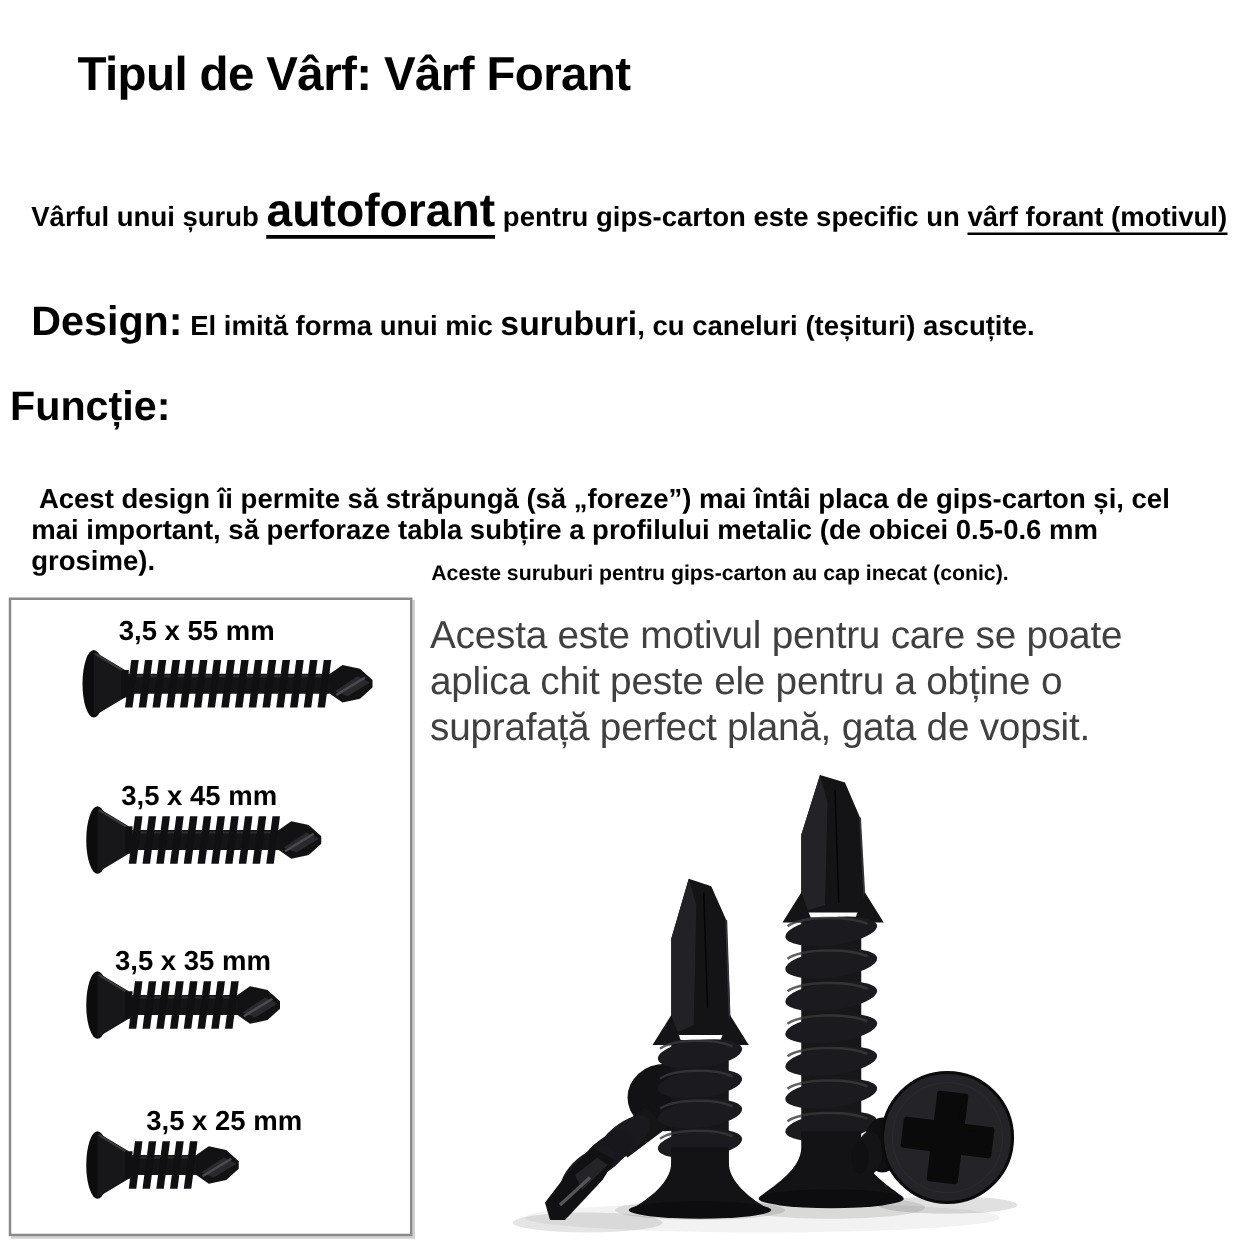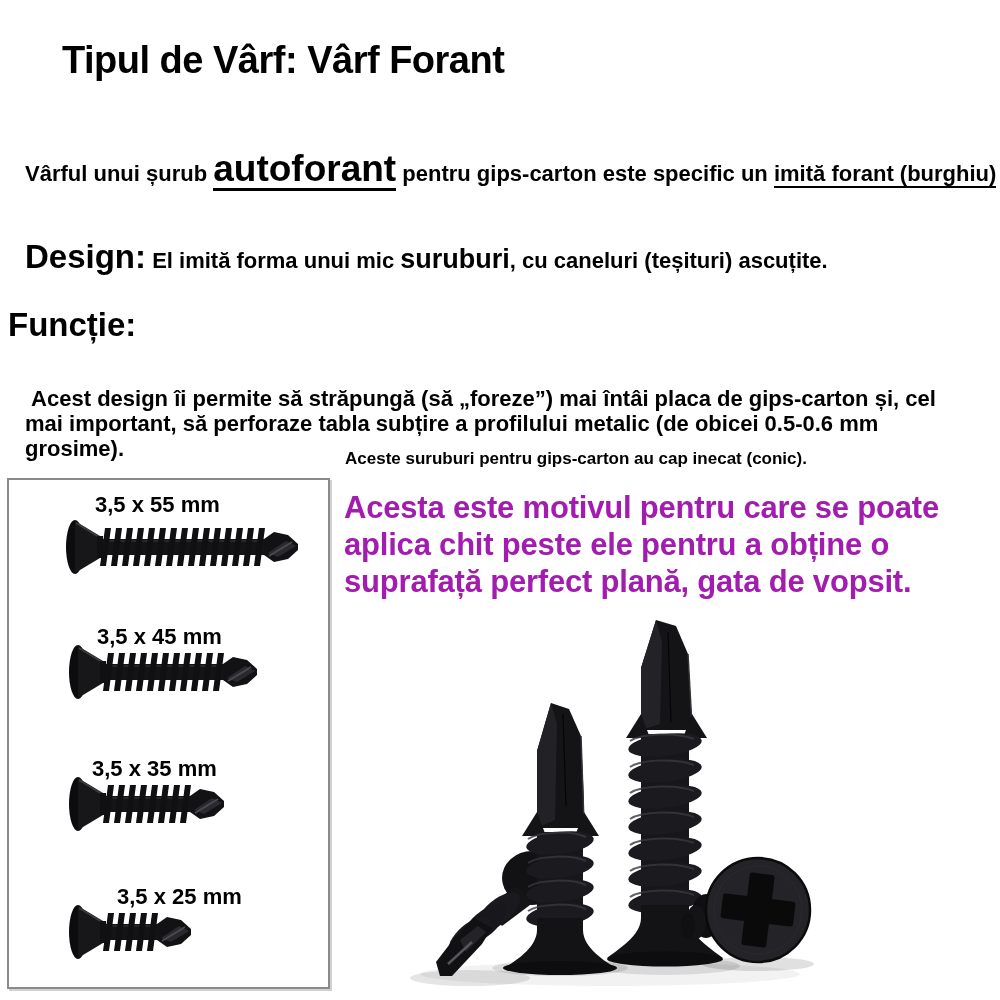--- a/index.html
+++ b/index.html
@@ -9,35 +9,35 @@
   #title{left:62px;top:14px;font-size:38px;font-weight:700;letter-spacing:-0.5px;white-space:nowrap;}
   #intro{left:25px;top:128px;font-size:22px;font-weight:700;white-space:nowrap;}
   #intro .big-em{font-size:37px;display:inline-block;border-bottom:3px solid #000;padding-bottom:1px;line-height:1;}
   #intro .em2{display:inline-block;border-bottom:2.5px solid #000;padding-bottom:1px;line-height:1;}
   #design-line{left:25px;top:216px;font-size:22px;font-weight:700;white-space:nowrap;}
   #design-line .design-label{font-size:33px;}
   #design-line .design-em{font-size:27px;}
   #functie-heading{left:8px;top:306px;font-size:33px;font-weight:700;}
   #functie-body{left:25px;top:358px;width:975px;font-size:22px;font-weight:700;line-height:25px;white-space:pre-line;margin-top:28px;}
   #right-lead{left:345px;top:449px;font-size:17px;font-weight:700;white-space:nowrap;}
-  #right-body{left:344px;top:489px;font-size:31px;font-weight:700;line-height:37px;color:#a21caf;white-space:pre-line;letter-spacing:-0.2px;}
+  #right-body{left:344px;top:489px;font-size:31px;font-weight:400;line-height:37px;color:#404040;white-space:pre-line;letter-spacing:-0.2px;}
   #size-box{left:7px;top:478px;width:319px;height:507px;border:2px solid #8a8a8a;background:#fff;
             box-shadow:2px 2px 0 rgba(0,0,0,0.18);}
   .screw-label{position:absolute;font-size:22px;font-weight:700;white-space:nowrap;}
   .screw-fig{position:absolute;}
   #product-image{left:400px;top:596px;width:560px;height:410px;}
 </style>
 </head>
 <body>
 
 <div id="page">
 
   <h1 id="title" class="abs">Tipul de Vârf: Vârf Forant</h1>
 
-  <p id="intro" class="abs"><span>Vârful unui șurub </span><span class="big-em">autoforant</span><span> pentru gips-carton este specific un </span><span class="em2">imită forant (burghiu)</span></p>
+  <p id="intro" class="abs"><span>Vârful unui șurub </span><span class="big-em">autoforant</span><span> pentru gips-carton este specific un </span><span class="em2">vârf forant (motivul)</span></p>
 
   <p id="design-line" class="abs"><span class="design-label">Design:</span><span> El imită forma unui mic </span><span class="design-em">suruburi</span><span>, cu caneluri (teșituri) ascuțite.</span></p>
 
   <h2 id="functie-heading" class="abs" style="margin:0;">Funcție:</h2>
 
   <div id="functie-body" class="abs">&nbsp;Acest design îi permite să străpungă (să „foreze”) mai întâi placa de gips-carton și, cel
 mai important, să perforaze tabla subțire a profilului metalic (de obicei 0.5-0.6 mm
 grosime).</div>
 
   <div id="right-lead" class="abs">Aceste suruburi pentru gips-carton au cap inecat (conic).</div>

